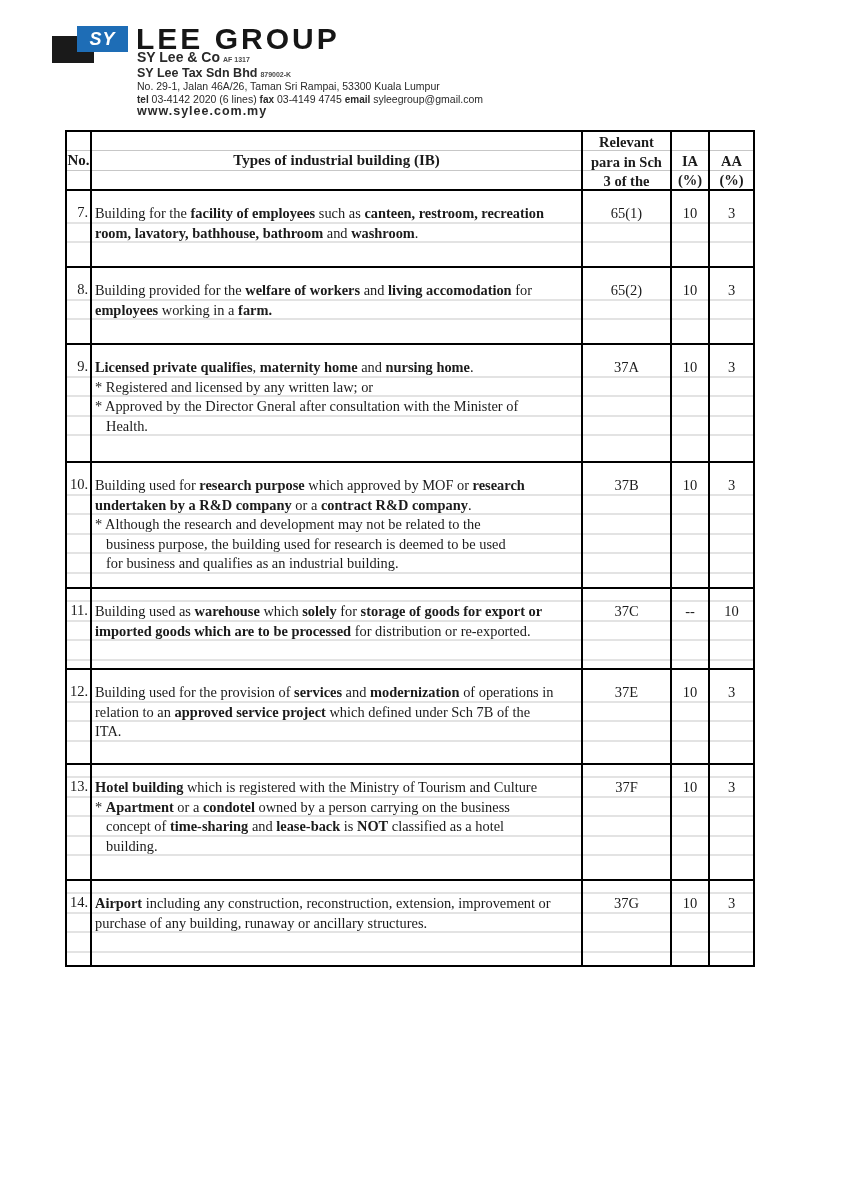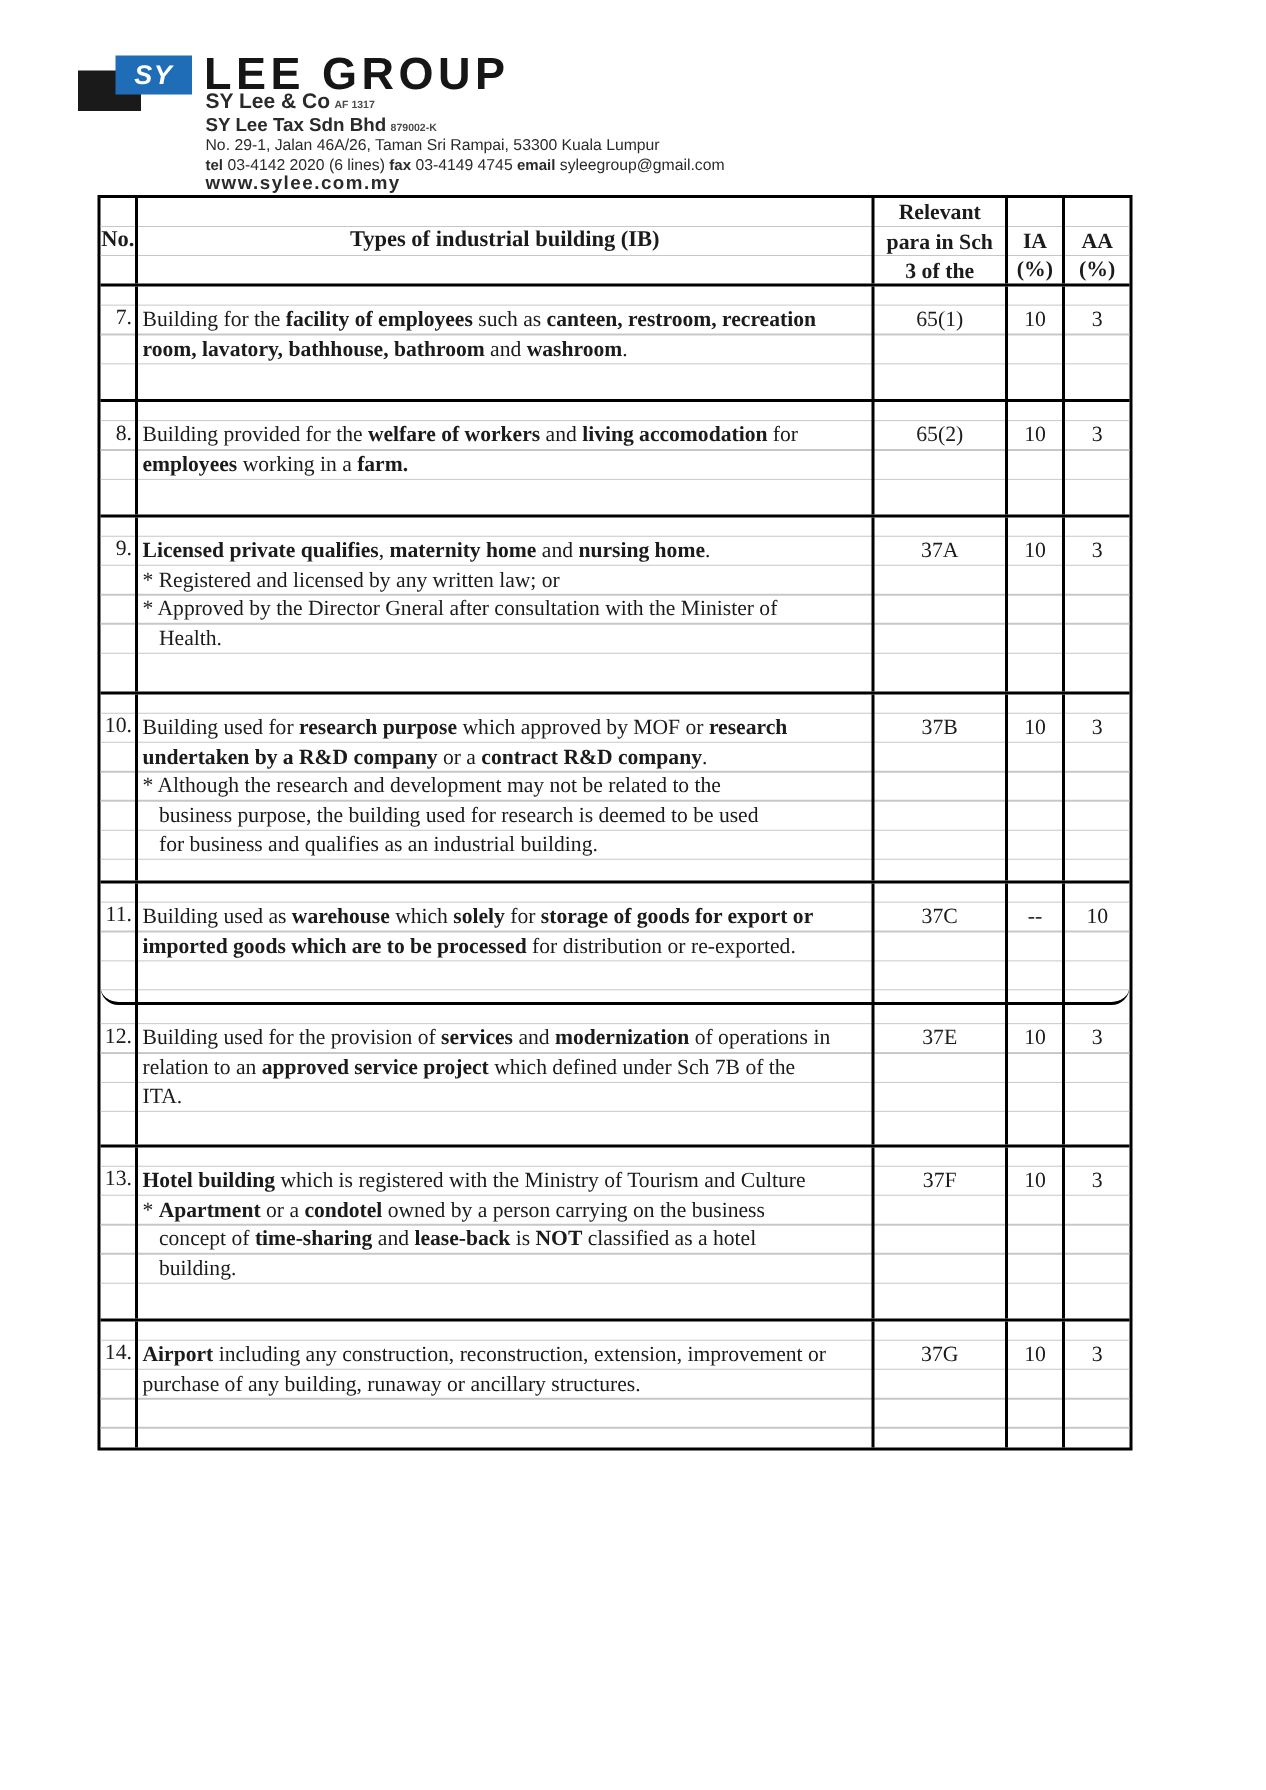--- a/index.html
+++ b/index.html
@@ -2,21 +2,21 @@
 <html><head>
 <meta charset="utf-8">
 <style>
   html,body{margin:0;padding:0;}
   body{
     width:844px;height:1193px;background:#ffffff;position:relative;
     font-family:"Liberation Serif", serif;color:#1b1b1b;overflow:hidden;
   }
   
   .letterhead{position:absolute;left:0;top:0;width:844px;height:120px;
-    font-family:"Liberation Sans", sans-serif;margin-top:11px;}
+    font-family:"Liberation Sans", sans-serif;}
   .logo-black{position:absolute;left:52px;top:36px;width:42px;height:27px;background:#1a1a1a;}
   .logo-blue{position:absolute;left:77px;top:26px;width:51px;height:26px;background:#1e6db6;
     display:flex;align-items:center;justify-content:center;}
   .logo-sy{color:#fff;font-weight:bold;font-style:italic;font-size:18px;letter-spacing:1px;}
   .brand{position:absolute;left:136px;top:22px;font-size:30px;font-weight:800;
     letter-spacing:3px;color:#161616;}
   .firm-block{position:absolute;left:137px;top:51px;line-height:11.5px;color:#2a2a2a;}
   .firm1{font-weight:bold;font-size:14px;}
   .firm2{font-weight:bold;font-size:12.5px;}
   .reg{font-size:7px;font-weight:bold;color:#4a4a4a;margin-left:3px;}
@@ -124,21 +124,21 @@
         <div class="line"><span>Building used for </span><span class="b">research purpose</span><span> which approved by MOF or </span><span class="b">research</span></div>
         <div class="line"><span class="b">undertaken by a R&amp;D company</span><span> or a </span><span class="b">contract R&amp;D company</span><span>.</span></div>
         <div class="line"><span>* Although the research and development may not be related to the</span></div>
         <div class="line ind"><span>business purpose, the building used for research is deemed to be used</span></div>
         <div class="line ind"><span>for business and qualifies as an industrial building.</span></div>
       </div>
       <div class="c para">37B</div>
       <div class="c ia">10</div>
       <div class="c aa last">3</div>
     </div>
-    <div class="block" style="height: 81px; border-radius: 12px;">
+    <div class="block" style="height: 81px;">
       <div class="c no">11.</div>
       <div class="c desc">
         <div class="line"><span>Building used as </span><span class="b">warehouse</span><span> which </span><span class="b">solely</span><span> for </span><span class="b">storage of goods for export or</span></div>
         <div class="line"><span class="b">imported goods which are to be processed</span><span> for distribution or re-exported.</span></div>
       </div>
       <div class="c para">37C</div>
       <div class="c ia">--</div>
       <div class="c aa last">10</div>
     </div>
     <div class="block" style="height: 95px;">

